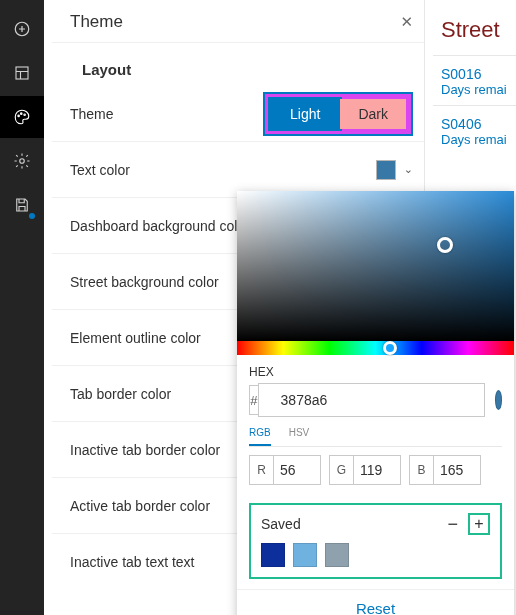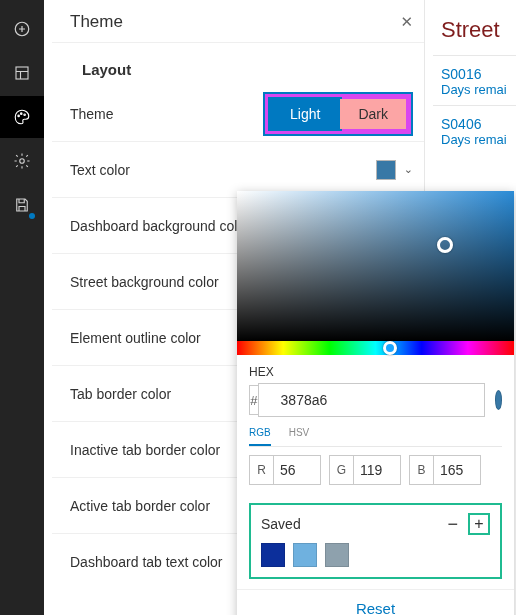--- a/index.html
+++ b/index.html
@@ -132,21 +132,21 @@
   <div class="row">
       <span>Tab border color</span>
     </div>
   <div class="row">
       <span>Inactive tab border color</span>
     </div>
   <div class="row">
       <span>Active tab border color</span>
     </div>
   <div class="row" style="border-bottom:0">
-      <span>Dashboard tab text color</span>
+      <span>Inactive tab text text</span>
     </div>
 </div>
 
 <div class="right-area">
   <div class="card-title">Street</div>
   <div class="card">
     <div class="id">S0016</div>
     <div class="sub">Days remai</div>
   </div>
   <div class="card">

